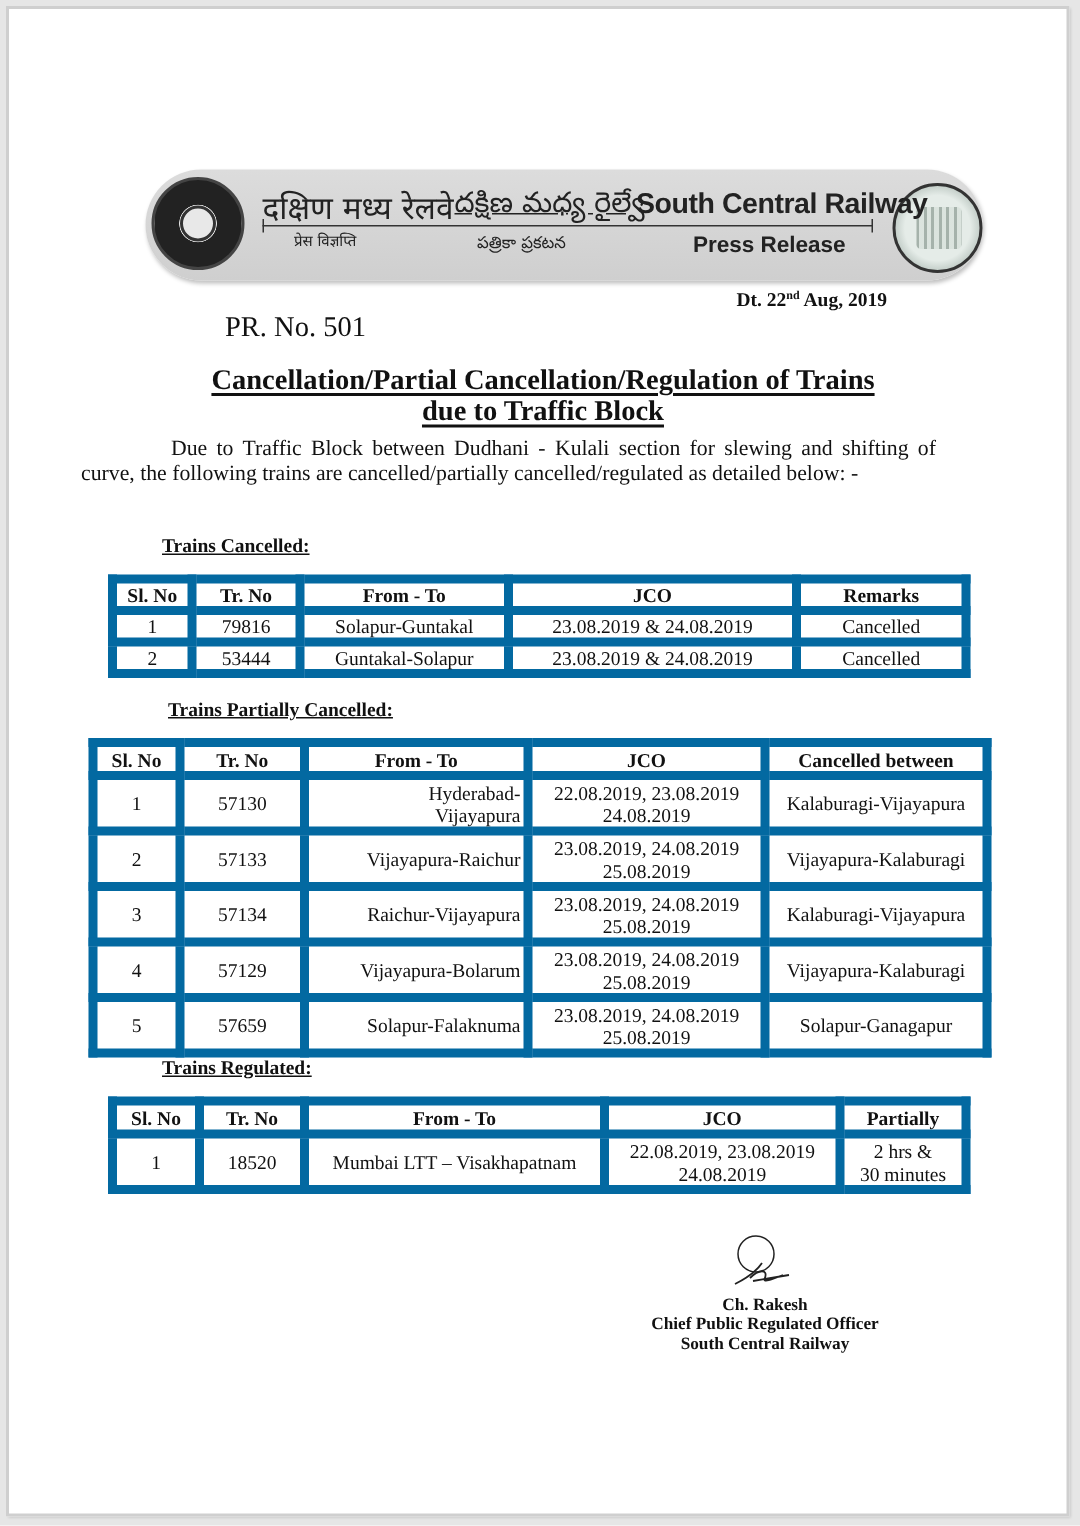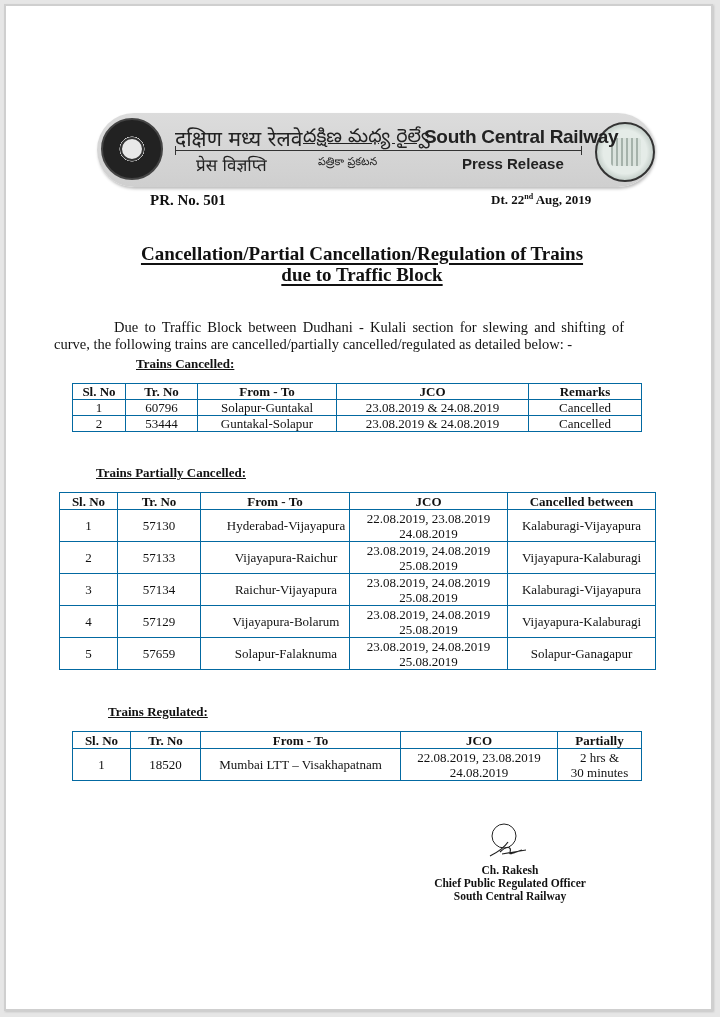--- a/index.html
+++ b/index.html
@@ -36,46 +36,46 @@
     background: repeating-linear-gradient(90deg, #9aa8a0 0 2px, #d9e2dc 2px 5px);
     border-radius: 3px; opacity: 0.85;
   }
   .b-text { position: absolute; white-space: nowrap; }
   .hindi-top { left: 175px; top: 124px; font-size: 21px; font-family: "DejaVu Sans", sans-serif; color: #222; }
   .telugu-top { left: 303px; top: 124px; font-size: 19px; font-family: "DejaVu Sans", sans-serif; color: #222; text-decoration: underline; }
   .eng-top { left: 424px; top: 126px; font-size: 19px; font-weight: bold; font-family: "Liberation Sans", sans-serif; color: #222; letter-spacing: -0.3px; }
   .banner-rule { position: absolute; left: 175px; top: 150px; width: 407px; height: 1px; background: #333; }
   .banner-rule:before, .banner-rule:after { content: ""; position: absolute; top: -4px; width: 1px; height: 9px; background: #333; }
   .banner-rule:before { left: 0; } .banner-rule:after { right: 0; }
-  .hindi-bot { left: 196px; top: 153px; font-size: 17px; font-family: "DejaVu Sans", sans-serif; color: #222; }
+  .hindi-bot { left: 196px; top: 153px; font-size: 10px; font-family: "DejaVu Sans", sans-serif; color: #222; }
   .telugu-bot { left: 318px; top: 155px; font-size: 11px; font-family: "DejaVu Sans", sans-serif; color: #222; }
   .eng-bot { left: 462px; top: 155px; font-size: 15px; font-weight: bold; font-family: "Liberation Sans", sans-serif; color: #222; }
 
-  .pr-no { position: absolute; left: 150px; top: 192px; font-size: 15px; font-weight: bold; }
+  .pr-no { position: absolute; left: 150px; top: 208px; font-size: 19px; font-weight: normal; }
   .pr-date { position: absolute; left: 475px; top: 192px; font-size: 13px; font-weight: bold; margin-left: 16px; }
   .pr-date sup { font-size: 8px; }
 
   .title { position: absolute; left: 0; width: 720px; text-align: center; font-weight: bold; font-size: 19px; text-decoration: underline; text-decoration-thickness: 2px; text-underline-offset: 3px; line-height: 21px; }
   .title.l1 { top: 243px; left: 2px; }
   .title.l2 { top: 264px; left: 2px; }
 
-  .intro { position: absolute; left: 54px; top: 291px; width: 570px; font-size: 14.5px; line-height: 17px; text-align: justify; margin-top: 28px; }
+  .intro { position: absolute; left: 54px; top: 291px; width: 570px; font-size: 14.5px; line-height: 17px; text-align: justify; }
   .intro .indent { display: inline-block; width: 60px; }
 
   .section-label { position: absolute; font-size: 13px; font-weight: bold; text-decoration: underline; }
 
   table.data { position: absolute; border-collapse: collapse; font-size: 13px; table-layout: fixed; }
-  table.data td, table.data th { border: 1px solid #0369a1; text-align: center; padding: 0 2px; line-height: 15px; }
+  table.data td, table.data th { border: 6px solid #0369a1; text-align: center; padding: 0 2px; line-height: 15px; }
   table.data th { font-weight: bold; }
   table.t1 { left: 72px; top: 383px; width: 569px; }
   table.t1 th, table.t1 td { height: 15px; }
   table.t2 { left: 59px; top: 492px; width: 596px; }
   table.t2 th { height: 16px; }
   table.t2 td { height: 31px; }
-  table.t2 td.left { text-align: center; padding-left: 24px; }
+  table.t2 td.left { text-align: right; padding-left: 24px; }
   table.t3 { left: 72px; top: 731px; width: 569px; }
   table.t3 th { height: 16px; }
   table.t3 td { height: 31px; }
 
   .signature { position: absolute; left: 482px; top: 822px; width: 48px; height: 40px; }
   .sign-block { position: absolute; left: 430px; top: 864px; width: 160px; text-align: center; font-size: 11.5px; font-weight: bold; line-height: 13px; }
 </style>
 </head>
 <body>
 
@@ -98,55 +98,55 @@
 <div class="b-text eng-bot">Press Release</div>
 
 <div class="pr-no">PR. No. 501</div>
 <div class="pr-date"><span>Dt. 22</span><sup>nd</sup><span> Aug, 2019</span></div>
 
 <div class="title l1">Cancellation/Partial Cancellation/Regulation of Trains</div>
 <div class="title l2">due to Traffic Block</div>
 
 <div class="intro"><span class="indent"></span><span>Due to Traffic Block between Dudhani - Kulali section for slewing and shifting of curve, the following trains are cancelled/partially cancelled/regulated as detailed below: -</span></div>
 
-<div class="section-label" style="left:108px; top:356px;margin-left:28px;">Trains Cancelled:</div>
+<div class="section-label" style="left:108px; top:356px;">Trains Cancelled:</div>
 <table class="data t1">
   <colgroup>
       <col style="width:53px">
       <col style="width:72px">
       <col style="width:139px">
       <col style="width:192px">
       <col style="width:113px">
     </colgroup>
   <tbody>
       <tr>
     <th>Sl. No</th>
     <th>Tr. No</th>
     <th>From - To</th>
     <th>JCO</th>
     <th>Remarks</th>
   </tr>
   <tr>
     <td>1</td>
-    <td>60796</td>
+    <td>79816</td>
     <td>Solapur-Guntakal</td>
     <td>23.08.2019 &amp; 24.08.2019</td>
     <td>Cancelled</td>
   </tr>
   <tr>
     <td>2</td>
     <td>53444</td>
     <td>Guntakal-Solapur</td>
     <td>23.08.2019 &amp; 24.08.2019</td>
     <td>Cancelled</td>
   </tr>
 </tbody>
   </table>
 
-<div class="section-label" style="left:96px; top:465px;">Trains Partially Cancelled:</div>
+<div class="section-label" style="left:112px; top:465px;">Trains Partially Cancelled:</div>
 <table class="data t2">
   <colgroup>
       <col style="width:58px">
       <col style="width:83px">
       <col style="width:149px">
       <col style="width:158px">
       <col style="width:148px">
     </colgroup>
   <tbody>
       <tr>

